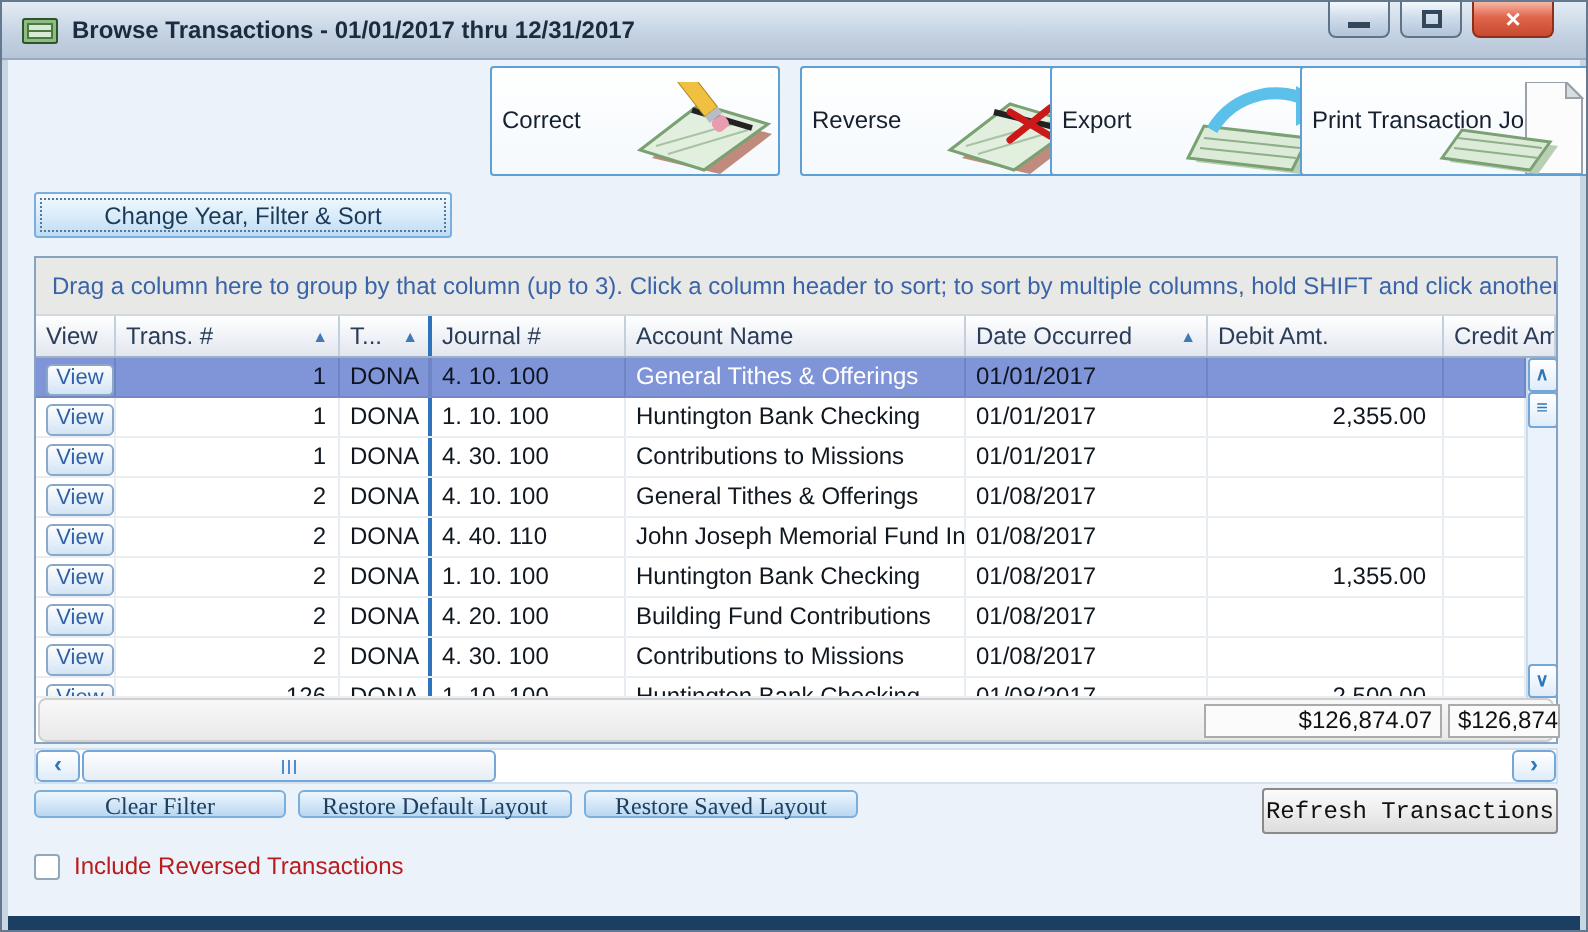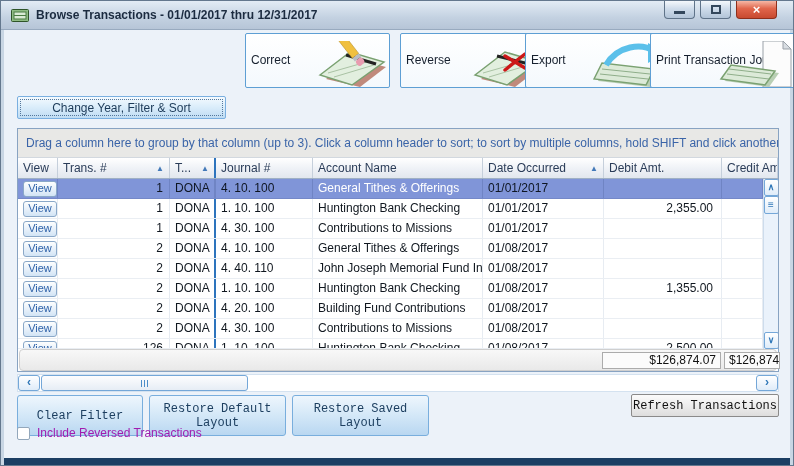--- a/index.html
+++ b/index.html
@@ -92,32 +92,32 @@
   .hbtn{ position:absolute; top:0; width:22px; height:16px; background:linear-gradient(#ffffff,#dfecf9);
     border:1px solid #74a7d8; border-radius:3px; color:#2f77b8; font-size:12px; font-weight:bold;
     text-align:center; line-height:13px; cursor:default; }
   .hbtn.left{ left:0; } .hbtn.right{ right:0; }
   .hthumb{ position:absolute; left:23px; top:0; width:207px; height:16px;
     background:linear-gradient(#fdfdfe,#e6edf5); border:1px solid #74a7d8; border-radius:3px;
     display:flex; align-items:center; justify-content:center; gap:2px; cursor:default; }
   .grip{ width:1px; height:7px; background:#4c8ec9; }
 
   
-  .btn-blue{ position:absolute; top:394px; height:41px; font-family:Liberation Mono, monospace; font-size:12px;
+  .btn-blue{ position:absolute; top:394px; height:14px; font-family:Liberation Serif, serif; font-size:12px;
     color:#1d3f60; background:linear-gradient(#eef6fd,#d6e9f8 45%,#b9d7f1);
     border:1px solid #79aedd; border-radius:3px; cursor:default; }
   #btn-clear{ left:16px; width:126px; }
   #btn-default{ left:148px; width:137px; }
   #btn-saved{ left:291px; width:137px; }
   .btn-refresh{ position:absolute; left:630px; top:393px; width:148px; height:23px;
     font-family:Liberation Mono, monospace; font-size:12px; color:#111;
     background:linear-gradient(#fbfbfb,#ececec 55%,#dddddd); border:1px solid #8a8a8a;
     border-radius:2px; cursor:default; }
   .chkrow{ position:absolute; left:16px; top:425px; display:flex; align-items:center; gap:7px;
-    font-size:12px; color:#a21caf; }
+    font-size:12px; color:#b91c1c; }
   .chk{ width:13px; height:13px; background:#fff; border:1px solid #93a7bb; border-radius:2px; cursor:default; }
 </style>
 </head>
 <body>
 
 <div class="window">
 
   <div class="titlebar">
     <svg class="appicon" viewBox="0 0 18 13">
       <rect x="0.5" y="0.5" width="17" height="12" rx="1" fill="#8fbc84" stroke="#2e5429"></rect>

